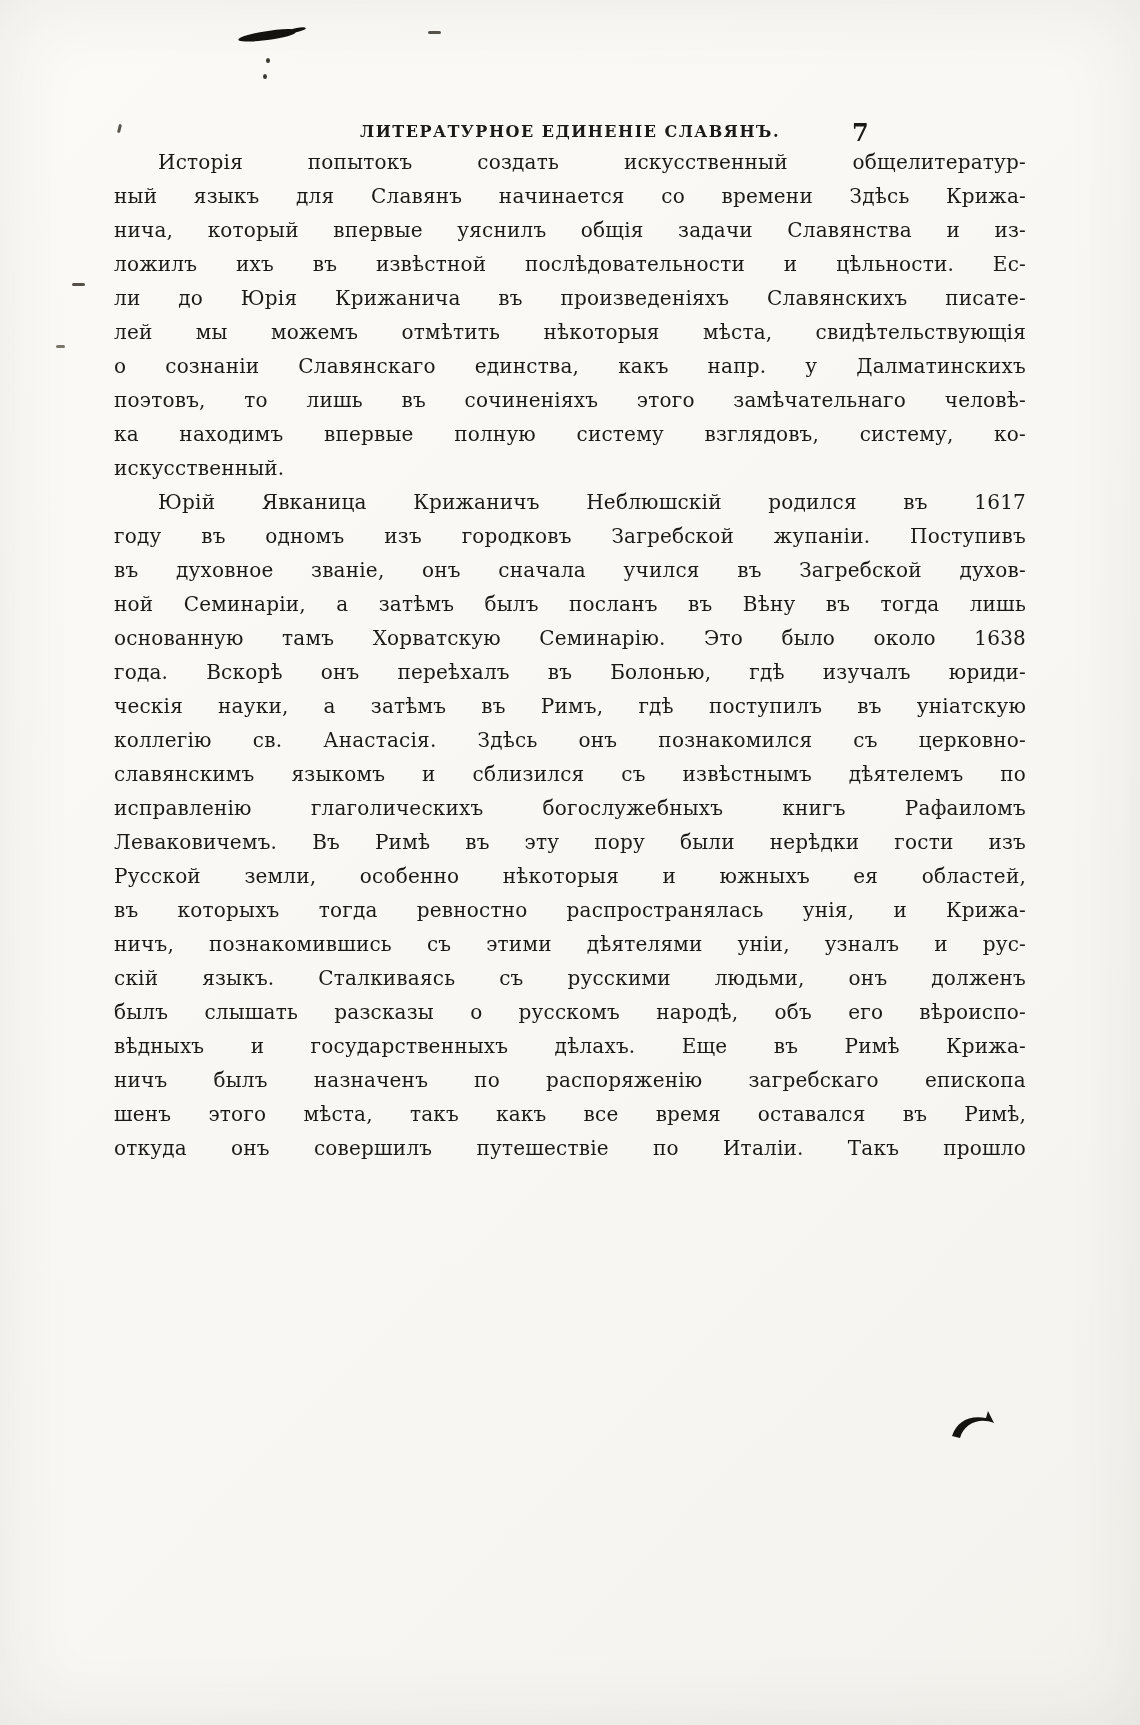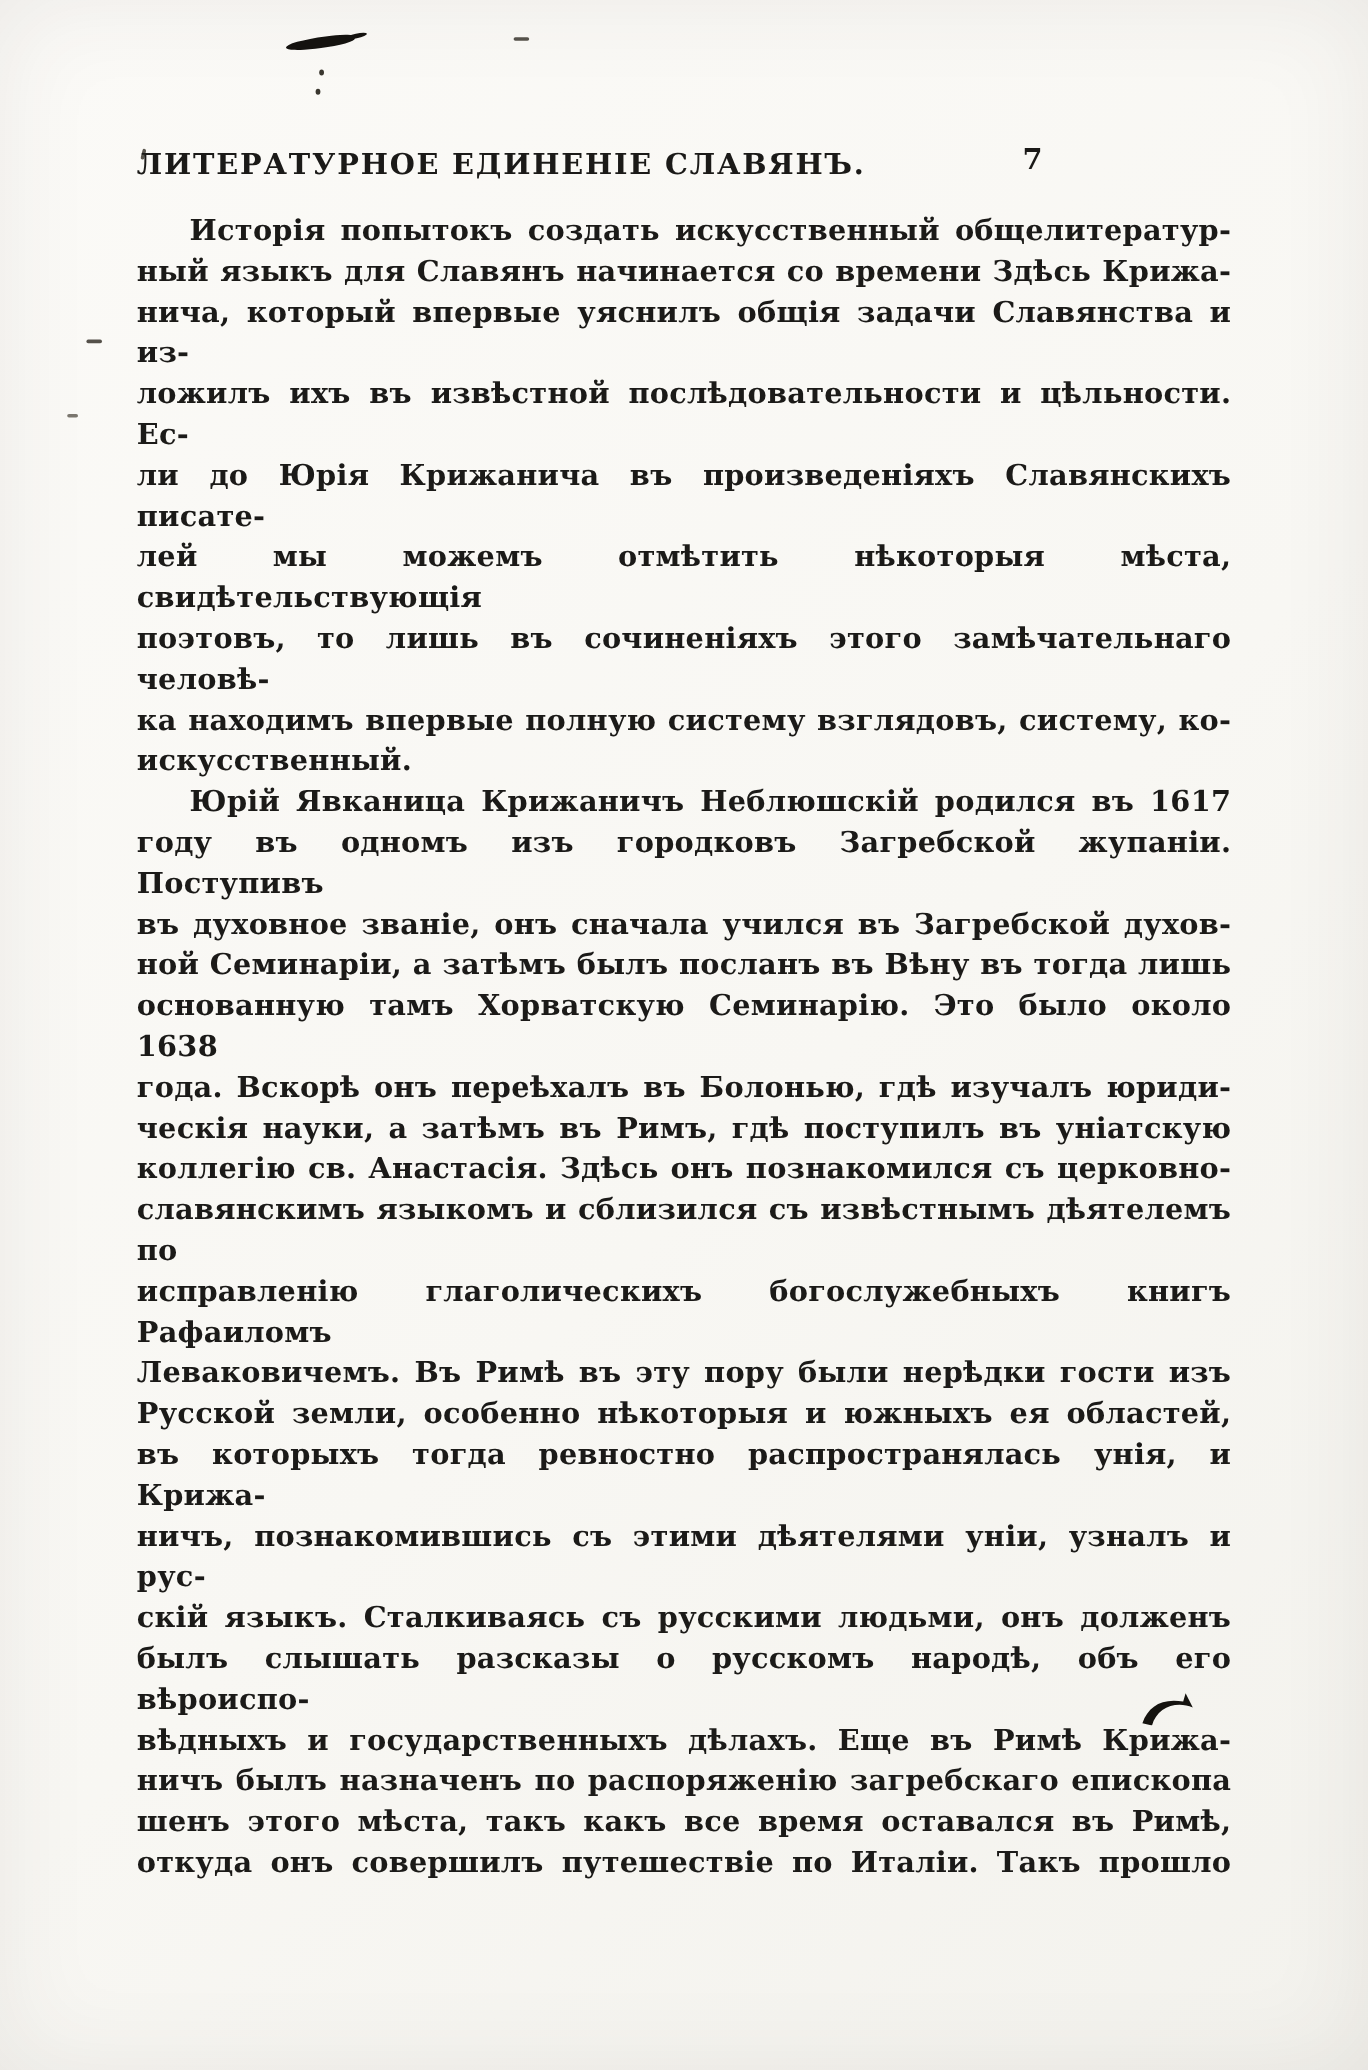--- a/index.html
+++ b/index.html
@@ -8,33 +8,33 @@
     width:1140px; height:1725px;
     margin:0 auto;
     background: linear-gradient(135deg, #fbfaf7 0%, #f8f7f3 55%, #f3f2ed 100%);
     box-shadow: inset 0 0 80px rgba(60,55,45,0.08);
     overflow:hidden;
     font-family:"DejaVu Serif", serif;
     color:#1b1a18;
   }
   .content { position:absolute; left:114px; top:122px; width:912px; }
   .header {
-    text-align:left;
-    font-size:24px; font-weight:700;
+    text-align:center;
+    font-size:16px; font-weight:700;
     letter-spacing:1.5px;
-    margin-bottom:24px;
+    margin-bottom:4px;
     white-space:nowrap;
   }
   .pagenum {
     position:absolute; left:852px; top:118px;
     font-size:24px; font-weight:700;
   }
   .para { margin:0; }
   .line {
-    font-size:24px; font-weight:700;
+    font-size:20px; font-weight:400;
     line-height:34px;
     letter-spacing:0.2px;
     text-align:justify;
     text-align-last:justify;
     white-space:normal;
   }
   .line.indent { text-indent:44px; }
   .line.end { text-align-last:left; }
 
   
@@ -85,20 +85,21 @@
       <span>ЛИТЕРАТУРНОЕ ЕДИНЕНІЕ СЛАВЯНЪ.</span>
     </div>
 
     <div class="para">
       <div class="line indent">Исторія попытокъ создать искусственный общелитератур-</div>
       <div class="line">ный языкъ для Славянъ начинается со времени Здѣсь Крижа-</div>
       <div class="line">нича, который впервые уяснилъ общія задачи Славянства и из-</div>
       <div class="line">ложилъ ихъ въ извѣстной послѣдовательности и цѣльности. Ес-</div>
       <div class="line">ли до Юрія Крижанича въ произведеніяхъ Славянскихъ писате-</div>
       <div class="line">лей мы можемъ отмѣтить нѣкоторыя мѣста, свидѣтельствующія</div>
+      <div class="line">о сознаніи Славянскаго единства, какъ напр. у Далматинскихъ</div>
       <div class="line">поэтовъ, то лишь въ сочиненіяхъ этого замѣчательнаго человѣ-</div>
       <div class="line">ка находимъ впервые полную систему взглядовъ, систему, ко-</div>
       <div class="line end">искусственный.</div>
     </div>
 
     <div class="para">
       <div class="line indent">Юрій Явканица Крижаничъ Неблюшскій родился въ 1617</div>
       <div class="line">году въ одномъ изъ городковъ Загребской жупаніи. Поступивъ</div>
       <div class="line">въ духовное званіе, онъ сначала учился въ Загребской духов-</div>
       <div class="line">ной Семинаріи, а затѣмъ былъ посланъ въ Вѣну въ тогда лишь</div>

